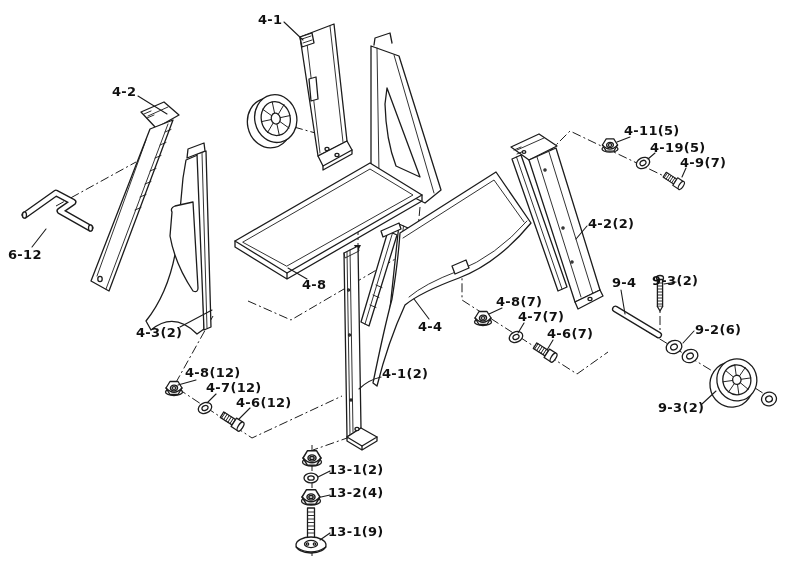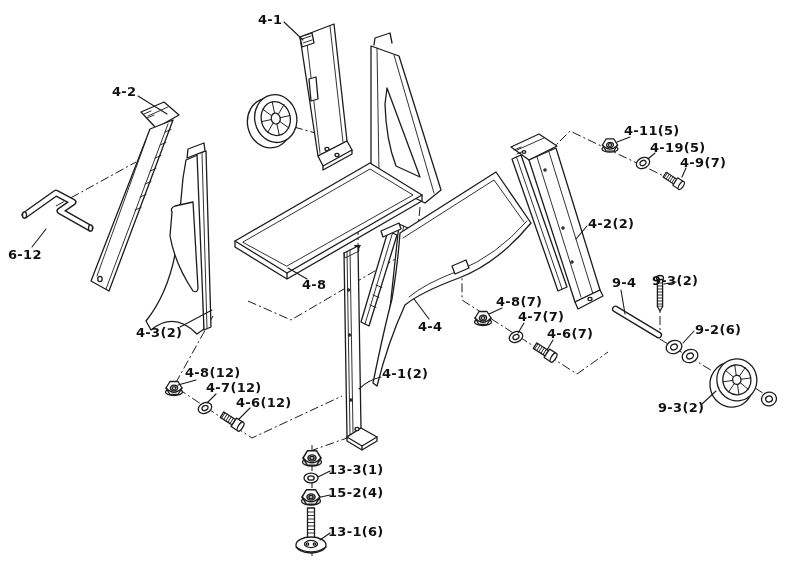--- a/index.html
+++ b/index.html
@@ -264,16 +264,16 @@
   <div class="part-label" style="left:518px;top:310px">4-7(7)</div>
   <div class="part-label" style="left:547px;top:327px">4-6(7)</div>
   <div class="part-label" style="left:624px;top:124px">4-11(5)</div>
   <div class="part-label" style="left:650px;top:141px">4-19(5)</div>
   <div class="part-label" style="left:680px;top:156px">4-9(7)</div>
   <div class="part-label" style="left:588px;top:217px">4-2(2)</div>
   <div class="part-label" style="left:612px;top:276px">9-4</div>
   <div class="part-label" style="left:652px;top:274px">9-3(2)</div>
   <div class="part-label" style="left:695px;top:323px">9-2(6)</div>
   <div class="part-label" style="left:658px;top:401px">9-3(2)</div>
-  <div class="part-label" style="left:328px;top:463px">13-3(1)</div>
-  <div class="part-label" style="left:328px;top:486px">15-2(4)</div>
-  <div class="part-label" style="left:328px;top:525px">13-1(6)</div>
+  <div class="part-label" style="left:328px;top:463px">13-1(2)</div>
+  <div class="part-label" style="left:328px;top:486px">13-2(4)</div>
+  <div class="part-label" style="left:328px;top:525px">13-1(9)</div>
 </div>
 
 </body></html>

